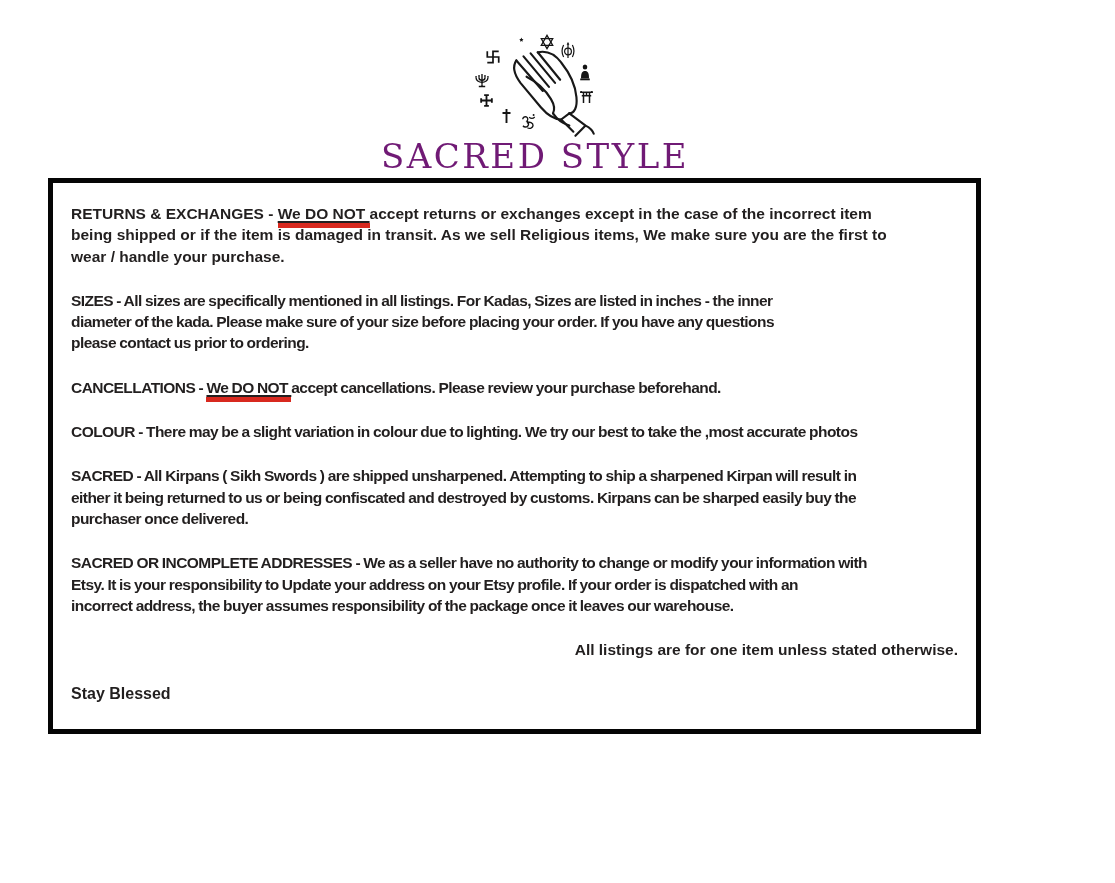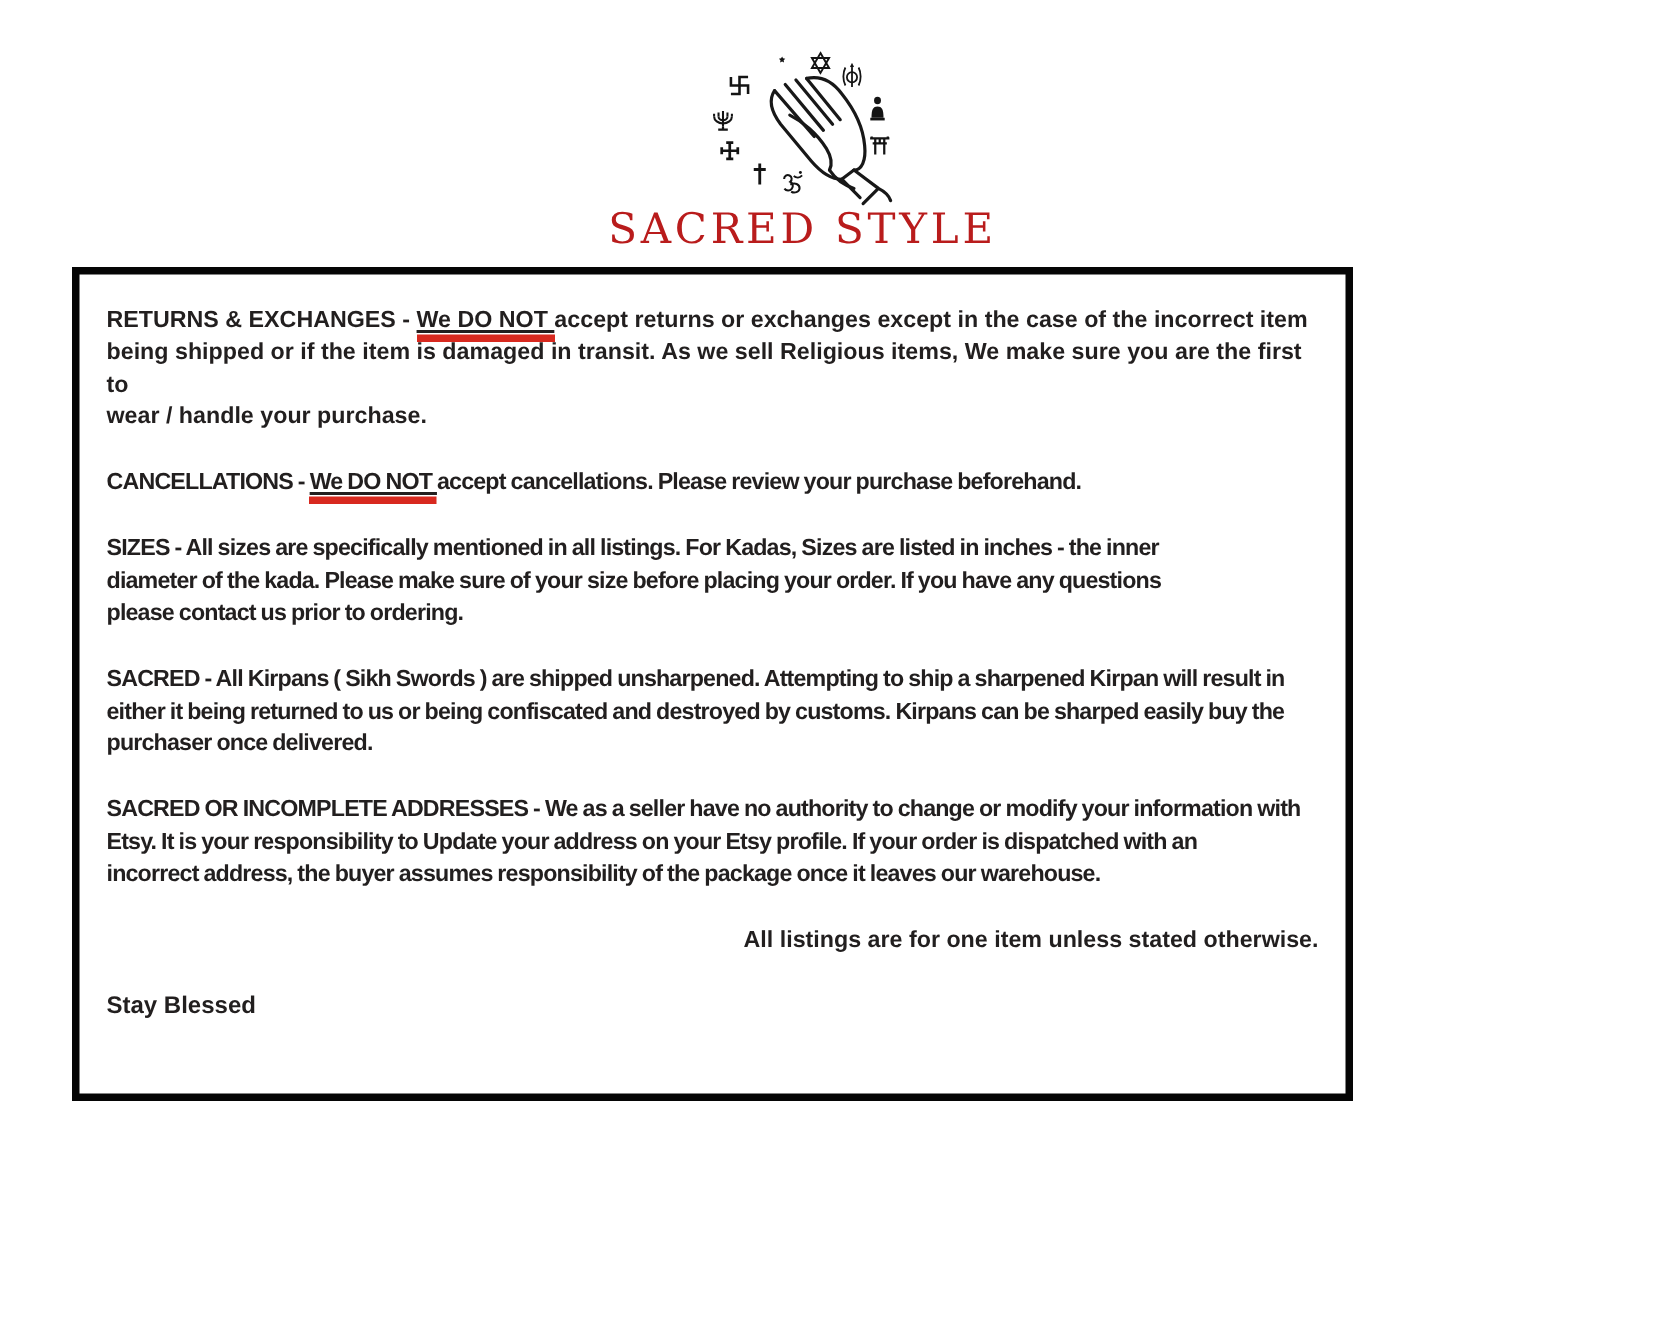--- a/index.html
+++ b/index.html
@@ -10,26 +10,26 @@
   }
 
   
   .logo { position:absolute; left:462px; top:28px; width:160px; height:112px; }
   .sym { position:absolute; line-height:1; }
   .sym svg { display:block; }
   .hands { position:absolute; left:34px; top:18px; }
   .brand {
     position:absolute; top:136px; left:535px; transform:translateX(-50%);
     font-family:"DejaVu Serif", "Liberation Serif", serif;
-    font-size:28px; letter-spacing:2.5px; white-space:nowrap; color:#b91c1c;
+    font-size:34px; letter-spacing:2.5px; white-space:nowrap; color:#701a75;
   }
 
   
   .policy-box {
-    position:absolute; left:48px; top:178px; width:854px; height:556px;
+    position:absolute; left:48px; top:178px; width:933px; height:556px;
     border:5px solid #050505; padding:20px 18px 12px 18px;
     font-weight:bold; font-size:15.5px; line-height:21.3px; overflow:hidden;
   }
   .sec { white-space:pre-line; margin:0 0 23px 0; }
   .narrow { letter-spacing:-0.55px; word-spacing:-0.5px; }
   .pre-gap { margin-top:7px; }
   .emph {
     text-decoration:underline;
     text-underline-offset:2px;
     text-decoration-thickness:1.5px;
@@ -137,26 +137,27 @@
   </div>
 
   <div class="brand">SACRED STYLE</div>
 
   <div class="policy-box">
 
     <p class="sec"><span>RETURNS &amp; EXCHANGES</span><span> - </span><span class="emph">We DO NOT </span><span>accept returns or exchanges except in the case of the incorrect item
 being shipped or if the item is damaged in transit.  As we sell Religious items, We make sure you are the first to
 wear / handle your purchase.</span></p>
 
-    <p class="sec narrow"><span>CANCELLATIONS</span><span> - </span><span class="emph">We DO NOT </span><span>accept cancellations.  Please review your purchase beforehand.</span></p>
-
     <p class="sec narrow"><span>SIZES</span><span> - </span><span>All sizes are specifically mentioned in all listings.  For Kadas, Sizes are listed in inches - the inner
 diameter of the kada.  Please make sure of your size before placing your order.  If you have any questions
 please contact us prior to ordering.</span></p>
 
+    <p class="sec narrow"><span>CANCELLATIONS</span><span> - </span><span class="emph">We DO NOT </span><span>accept cancellations.  Please review your purchase beforehand.</span></p>
+
+    <p class="sec narrow pre-gap"><span>COLOUR</span><span> - </span><span>There may be a slight variation in colour due to lighting. We try our best to take the ,most accurate photos</span></p>
 
     <p class="sec narrow"><span>SACRED</span><span> - </span><span>All Kirpans ( Sikh Swords ) are shipped unsharpened.  Attempting to ship a sharpened Kirpan will result in
 either it being returned to us or being confiscated and destroyed by customs.  Kirpans can be sharped easily buy the
 purchaser once delivered.</span></p>
 
     <p class="sec narrow"><span>SACRED OR INCOMPLETE ADDRESSES</span><span> - </span><span>We as a seller have no authority to change or modify your information with
 Etsy.  It is your responsibility to Update your address on your Etsy profile.  If your order is dispatched with an
 incorrect address, the buyer assumes responsibility of the package once it leaves our warehouse.</span></p>
 
     <p class="footer-note">All listings are for one item unless stated otherwise.</p>

